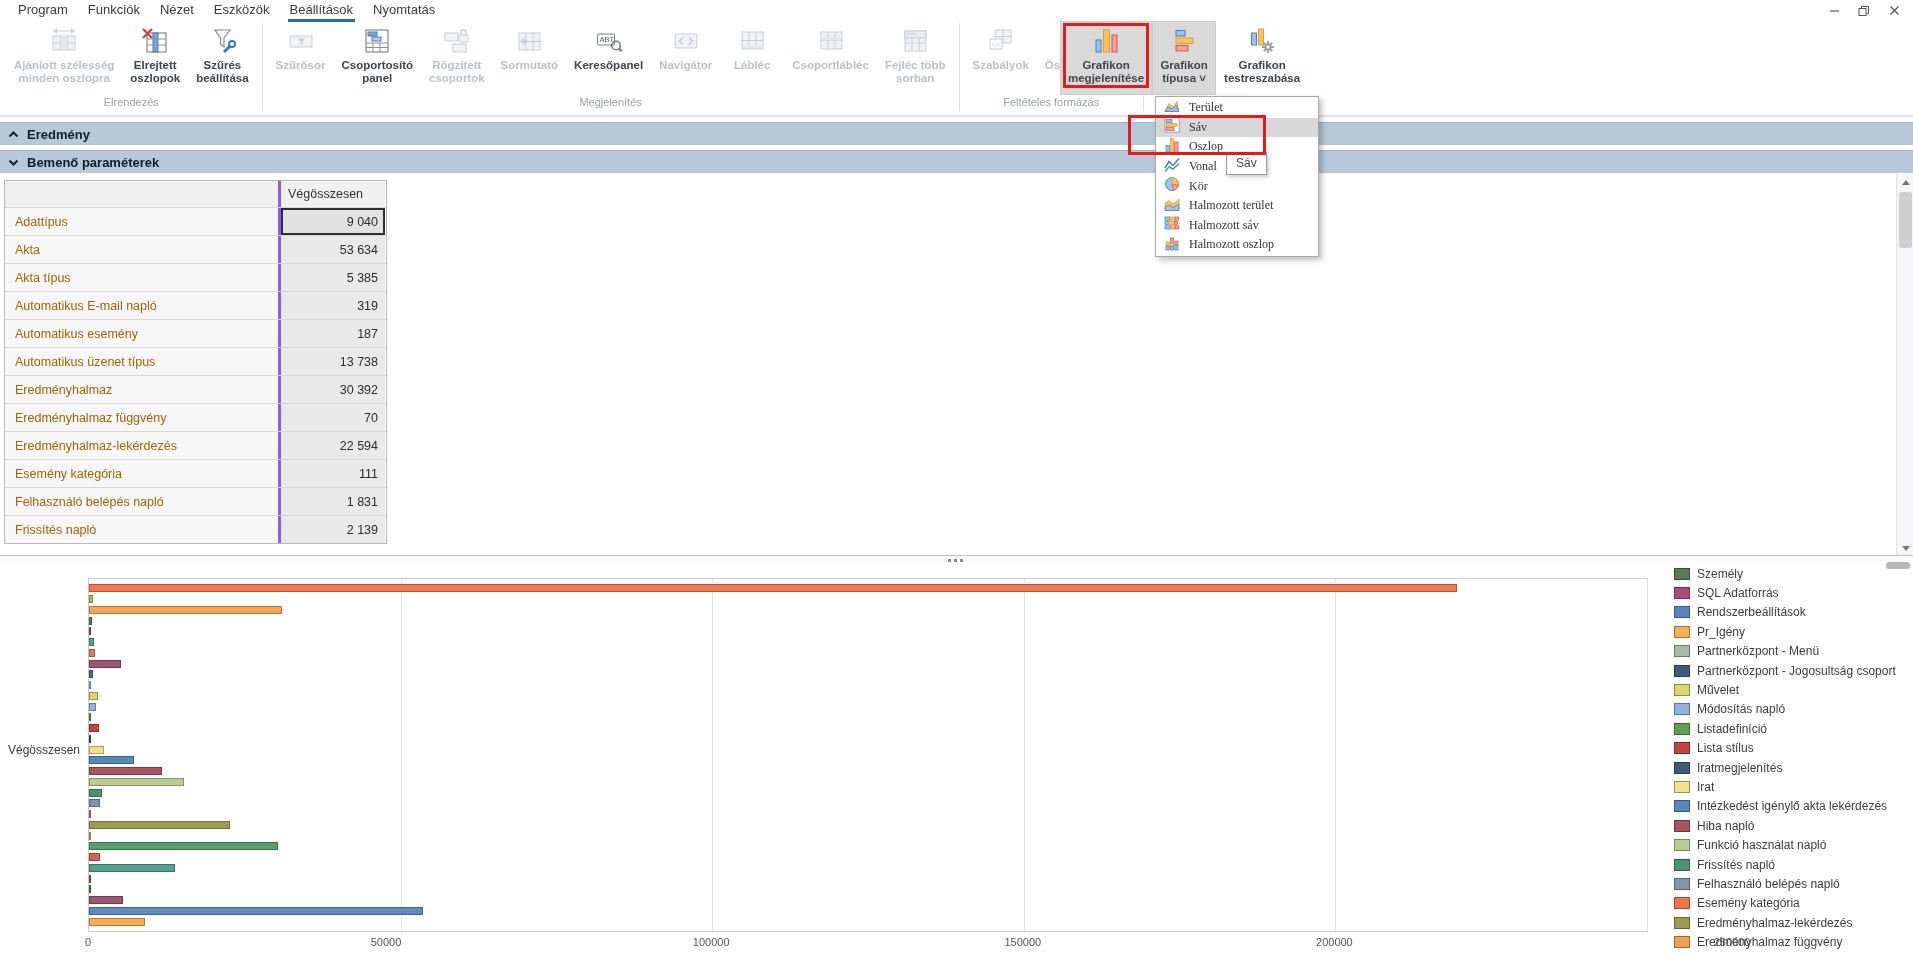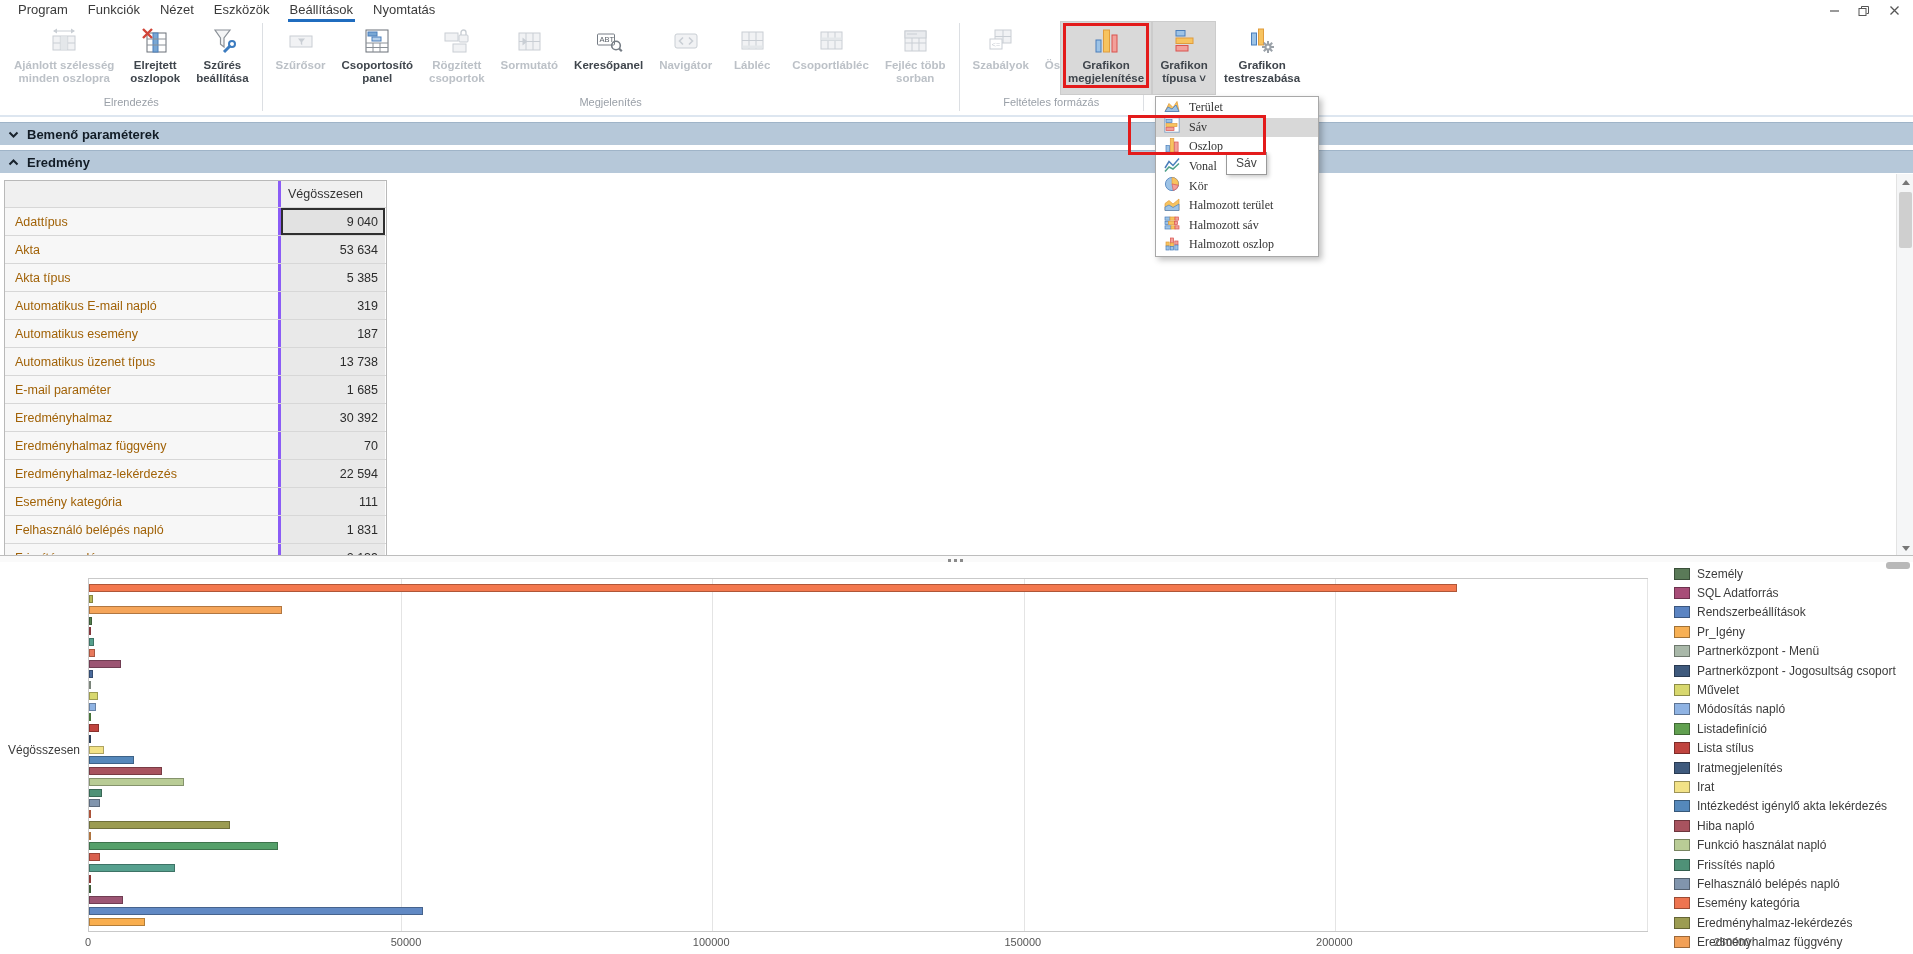--- a/index.html
+++ b/index.html
@@ -338,32 +338,32 @@
               </svg>
             </span>
             <span class="rlabel">Grafikon
 testreszabása</span>
           </div>
         </div>
         <div class="rgroup-label"></div>
       </div>
     </div>
 
+  <div class="band" id="band-result">
+    <svg width="11" height="9" viewBox="0 0 11 9">
+        <polyline points="1.5,6.5 5.5,2.5 9.5,6.5" fill="none" stroke="#18222c" stroke-width="2"></polyline>
+      </svg>
+    <span>Eredmény</span>
+  </div>
   <div class="band" id="band-input">
     <svg width="11" height="9" viewBox="0 0 11 9">
         <polyline points="1.5,2.5 5.5,6.5 9.5,2.5" fill="none" stroke="#18222c" stroke-width="2"></polyline>
       </svg>
     <span>Bemenő paraméterek</span>
   </div>
-  <div class="band" id="band-result">
-    <svg width="11" height="9" viewBox="0 0 11 9">
-        <polyline points="1.5,6.5 5.5,2.5 9.5,6.5" fill="none" stroke="#18222c" stroke-width="2"></polyline>
-      </svg>
-    <span>Eredmény</span>
-  </div>
 
   <div id="pivot">
       <div class="prow header">
         <div class="pcell-label"></div>
  <div class="pcell-value">Végösszesen</div>
       </div>
       <div class="prow">
         <div class="pcell-label">Adattípus</div>
         <div class="pcell-value selected">9 040</div>
       </div>
@@ -379,24 +379,20 @@
         <div class="pcell-label">Automatikus E-mail napló</div>
         <div class="pcell-value">319</div>
       </div>
       <div class="prow">
         <div class="pcell-label">Automatikus esemény</div>
         <div class="pcell-value">187</div>
       </div>
       <div class="prow">
         <div class="pcell-label">Automatikus üzenet típus</div>
         <div class="pcell-value">13 738</div>
-      </div>
-      <div class="prow">
-        <div class="pcell-label">E-mail paraméter</div>
-        <div class="pcell-value">1 685</div>
       </div>
       <div class="prow">
         <div class="pcell-label">Eredményhalmaz</div>
         <div class="pcell-value">30 392</div>
       </div>
       <div class="prow">
         <div class="pcell-label">Eredményhalmaz függvény</div>
         <div class="pcell-value">70</div>
       </div>
       <div class="prow">
@@ -555,21 +551,21 @@
         </div>
         <div class="leg-item">
           <span class="leg-swatch" style="background:#f2a057"></span>
     <span class="leg-label">Eredményhalmaz függvény</span>
         </div>
         <div class="leg-item">
     </div>
       </div>
     <div id="chart-scroll-thumb"></div>
   <div class="xtick" style="left: 88px;">0</div>
-      <div class="xtick" style="left: 406px; text-align: center;">50000</div>
+      <div class="xtick" style="left: 386px; text-align: center;">50000</div>
       <div class="xtick" style="left: 711.2px;">100000</div>
       <div class="xtick" style="left: 1022.8px;">150000</div>
       <div class="xtick" style="left: 1334.4px;">200000</div>
       <div class="xtick" style="left: 1732px;">250000</div>
     </div>
 
   <div id="dropdown">
       <div class="dd-item">
         <span><svg width="16" height="16" viewBox="0 0 16 16">
             <path d="M1 13.5 L5 5.5 9 9.5 13 3.5 15 13.5 Z" fill="#f7c35f" stroke="#e09c3c" stroke-width="0.8"></path>

